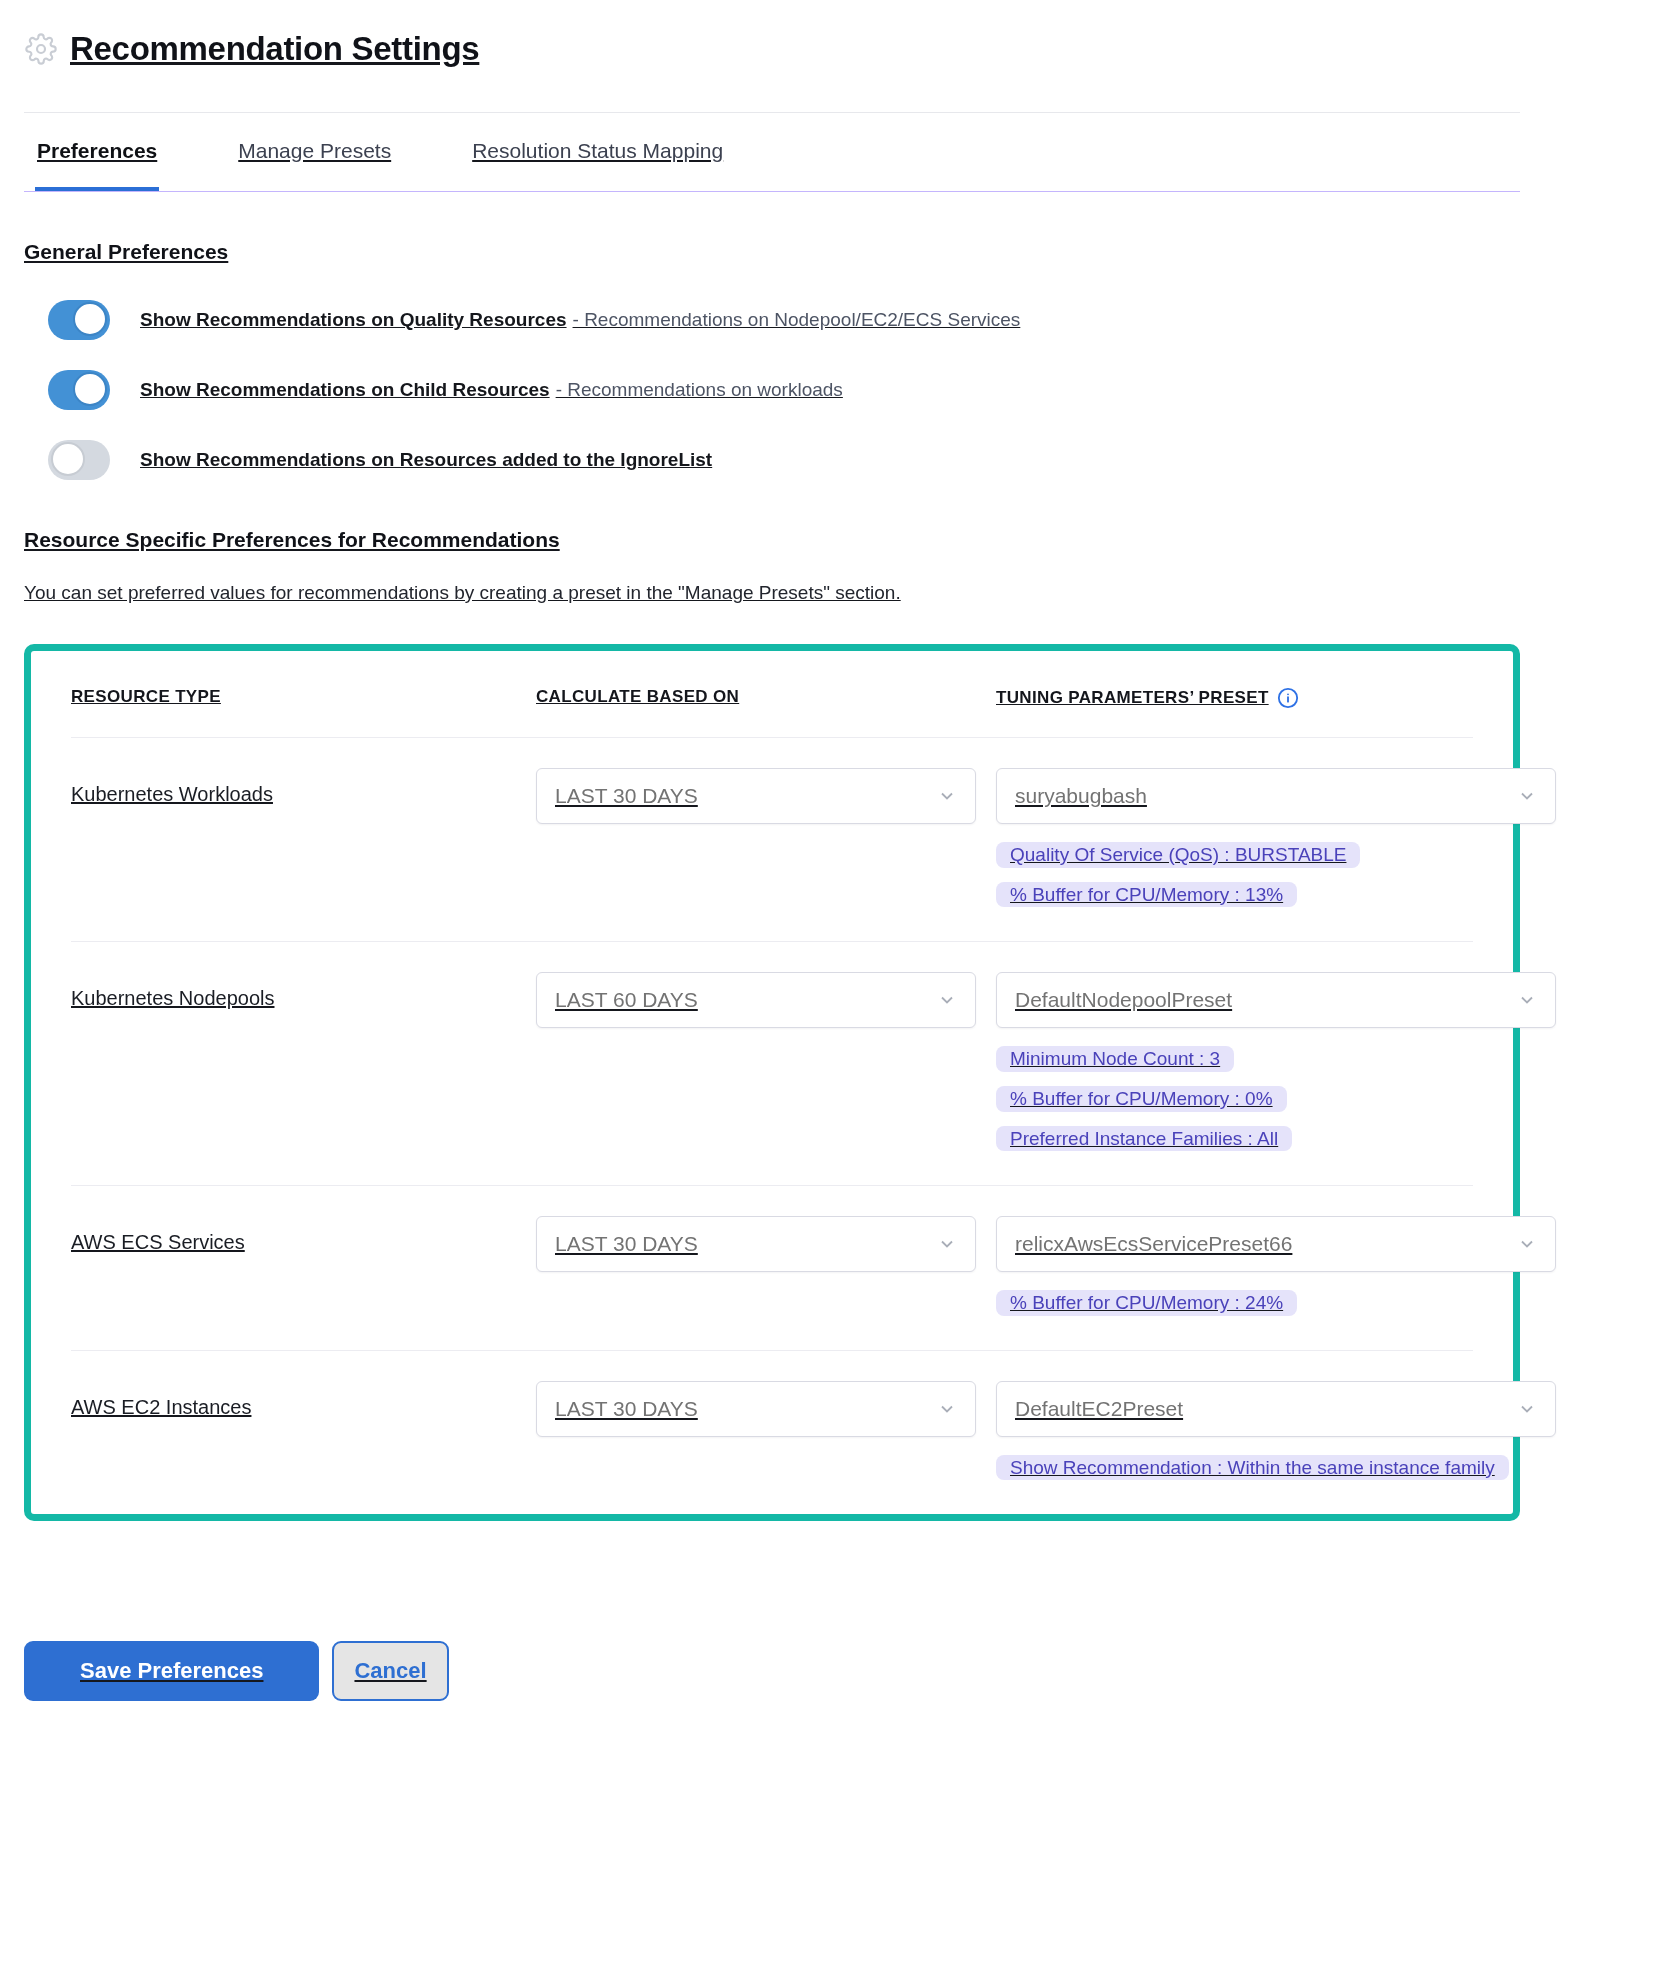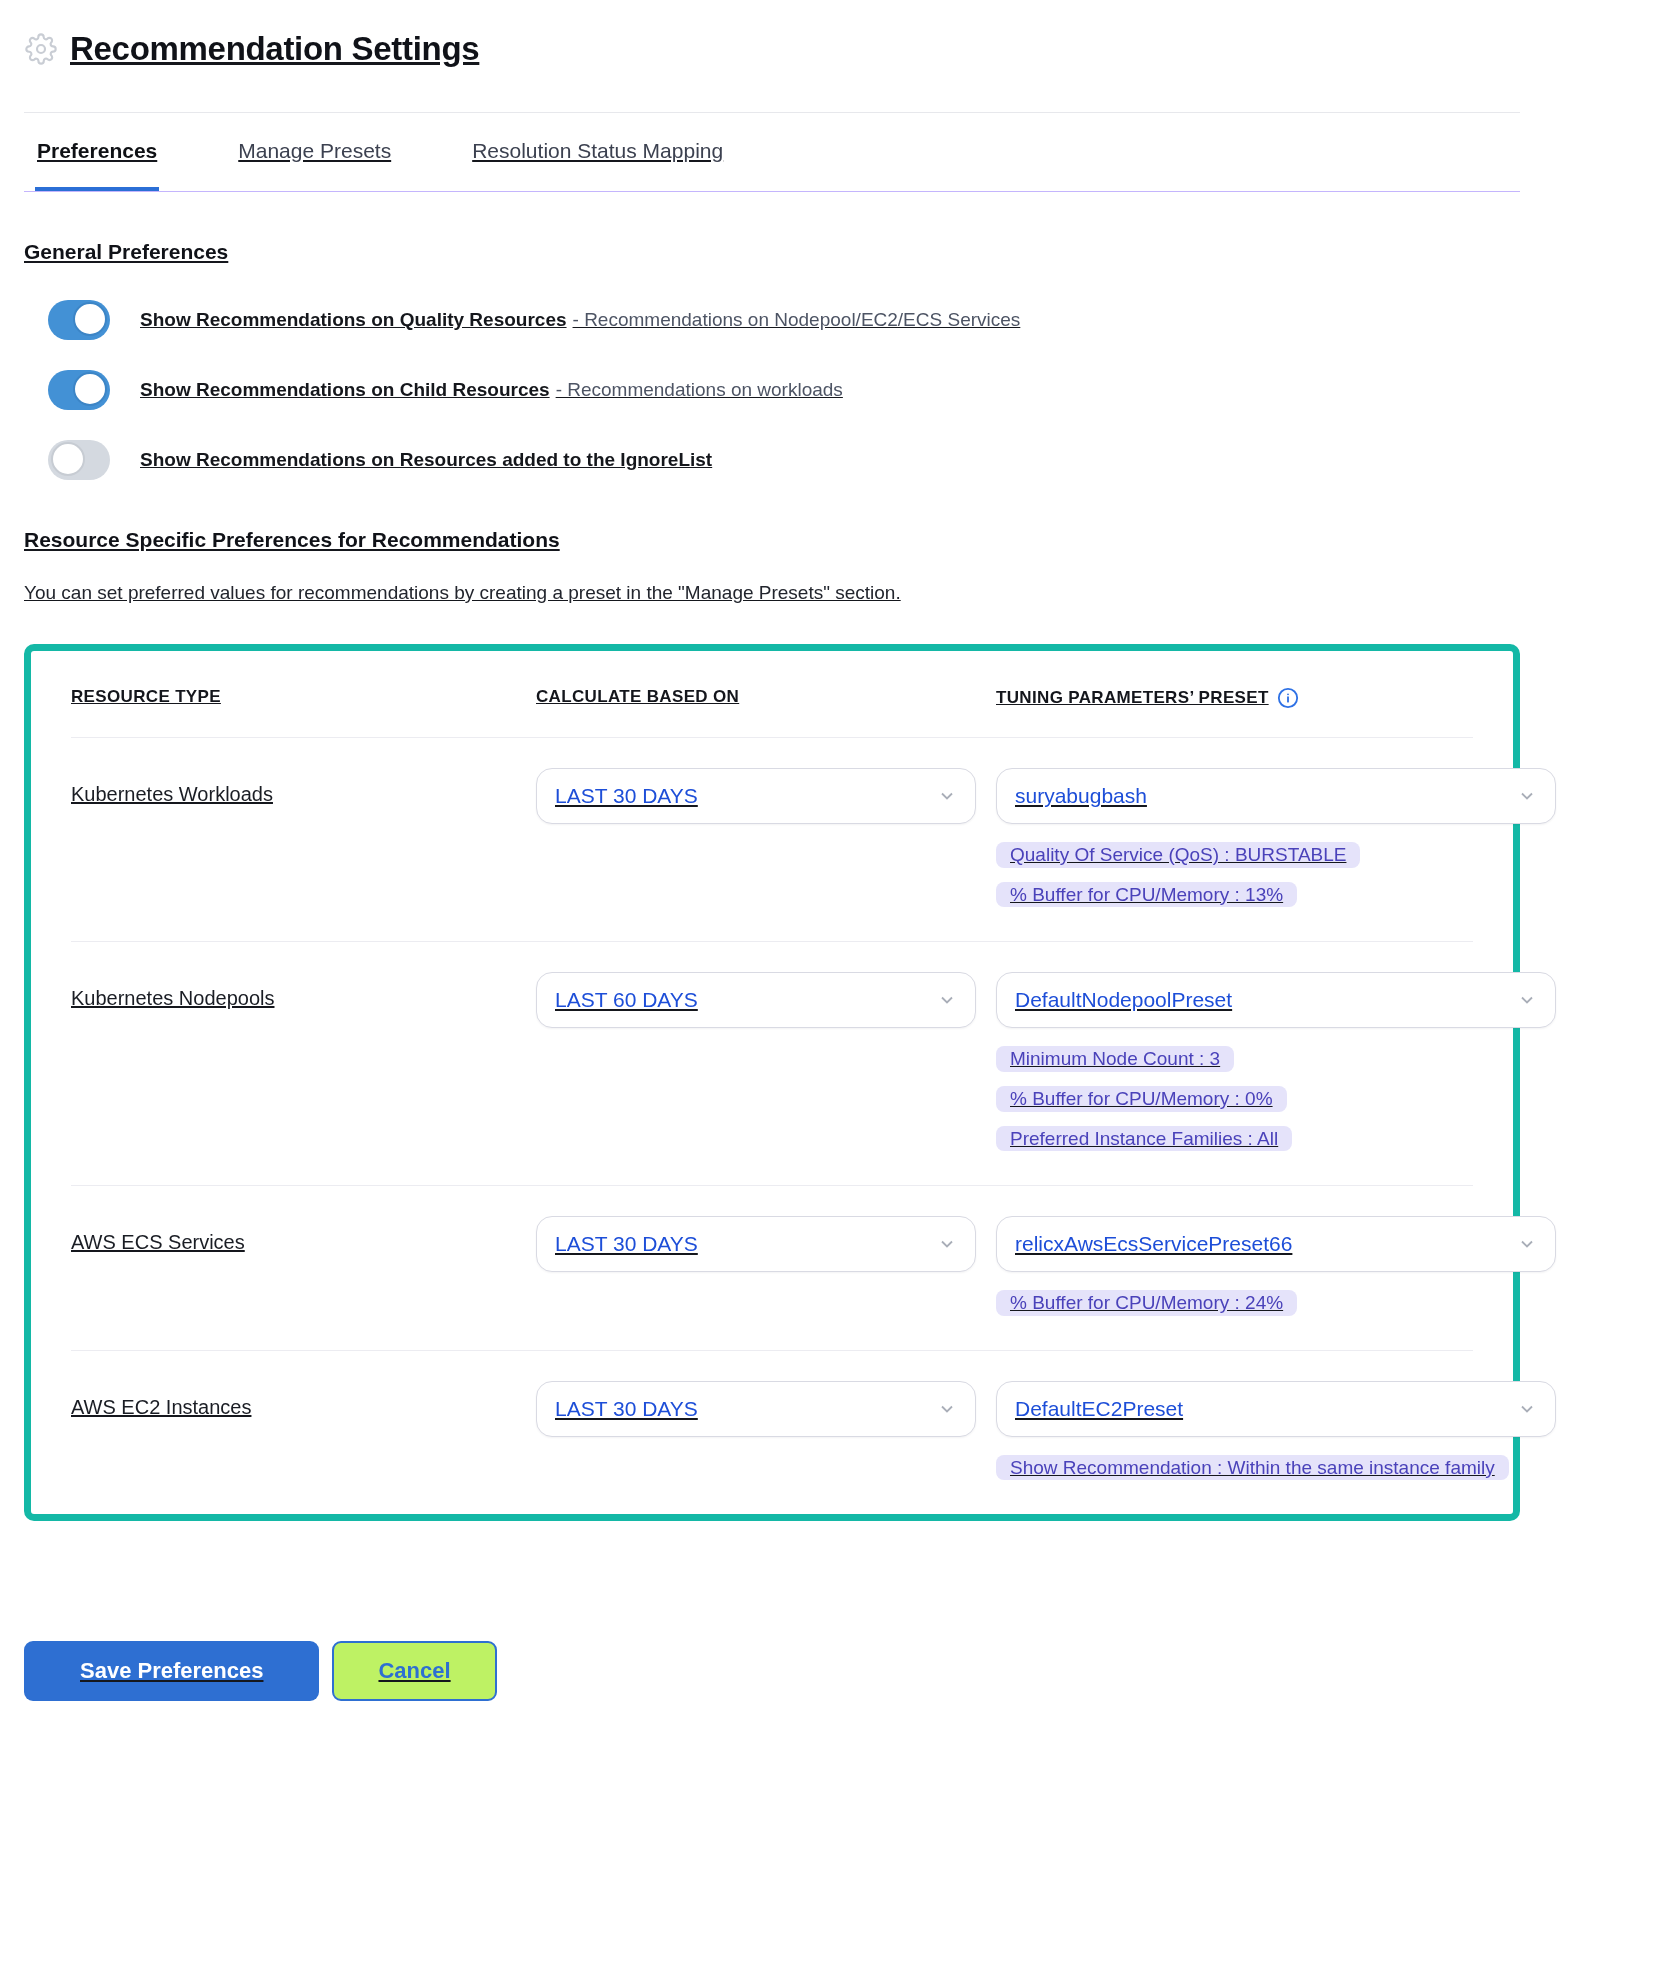--- a/index.html
+++ b/index.html
@@ -71,43 +71,43 @@
   }
   .info-wrap { width:22px; height:22px; display:flex; cursor:pointer; }
   .info-wrap svg { width:22px; height:22px; stroke:#2e71e5; fill:none; stroke-width:2; }
 
   .trow { padding:30px 0 34px; border-bottom:1px solid #ececf1; }
   .trow:last-child { border-bottom:none; }
   .td-resource { font-size:20px; color:#1a1d24; padding-top:15px; }
 
   .select {
     height:56px; background:#fff;
-    border:1px solid #d9dae3; border-radius:16px;
+    border:1px solid #d9dae3; border-radius:6px;
     display:flex; align-items:center; justify-content:space-between;
-    padding:0 18px; font-size:21px; color:#1d4ed8;
+    padding:0 18px; font-size:21px; color:#737373;
     box-shadow:0 1px 2px rgba(16,24,40,0.05);
     cursor:pointer;
   }
   .select-period { width:440px; }
   .select-preset { width:560px; }
   .select svg { width:20px; height:20px; stroke:#a9aeb8; fill:none; stroke-width:2.2; flex:0 0 auto; }
 
   .tags { margin-top:18px; display:flex; flex-direction:column; align-items:flex-start; gap:14px; width:560px; }
   .tag {
     background:#e5e3fa; color:#4a42ba;
     font-size:19px; line-height:1.35;
     padding:0 14px; border-radius:8px;
     max-width:100%;
   }
 
   
   .footer { margin-top:120px; padding-bottom:33px; display:flex; align-items:center; gap:13px; }
   .btn { height:60px; border-radius:9px; font-size:22px; font-weight:bold; font-family:"Liberation Sans", sans-serif; cursor:pointer; }
   .btn-primary { background:#2e6fd2; color:#ffffff; border:none; padding:0 56px; }
-  .btn-secondary { background:#bef264; color:#2e6fd2; border:2px solid #2e6fd2; padding:0 44px; }
+  .btn-secondary { background:#e5e5e5; color:#2e6fd2; border:2px solid #2e6fd2; padding:0 20px; }
 </style>
 </head>
 <body>
 
 <div class="page">
 
   <header class="page-header">
     <span class="gear-wrap">
       <svg viewBox="0 0 24 24" stroke-linecap="round" stroke-linejoin="round">
         <circle cx="12" cy="12" r="3"></circle>

